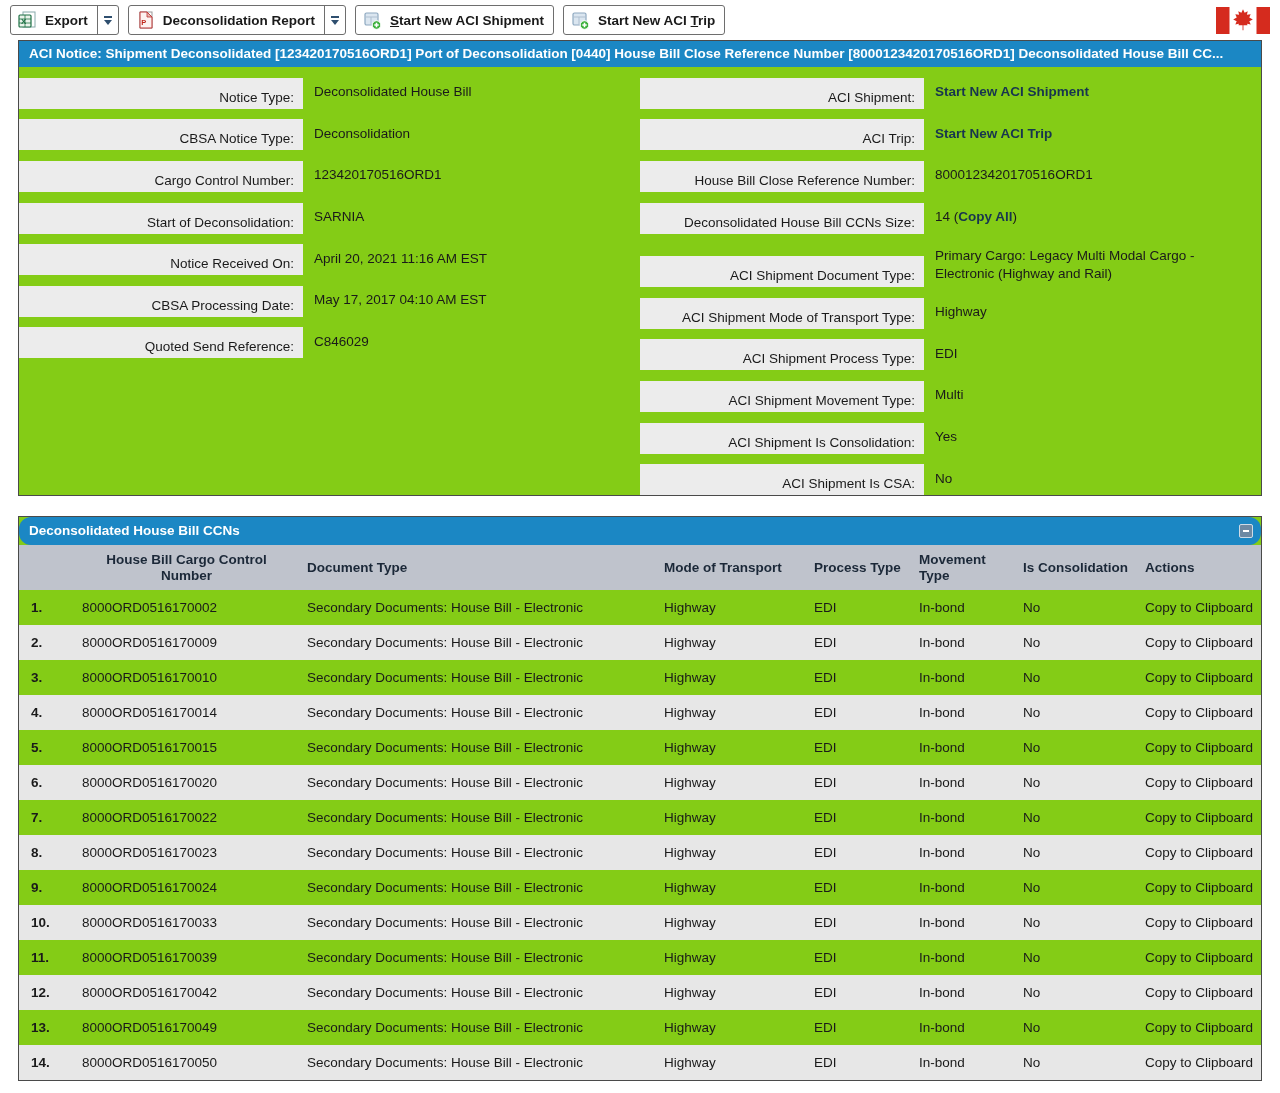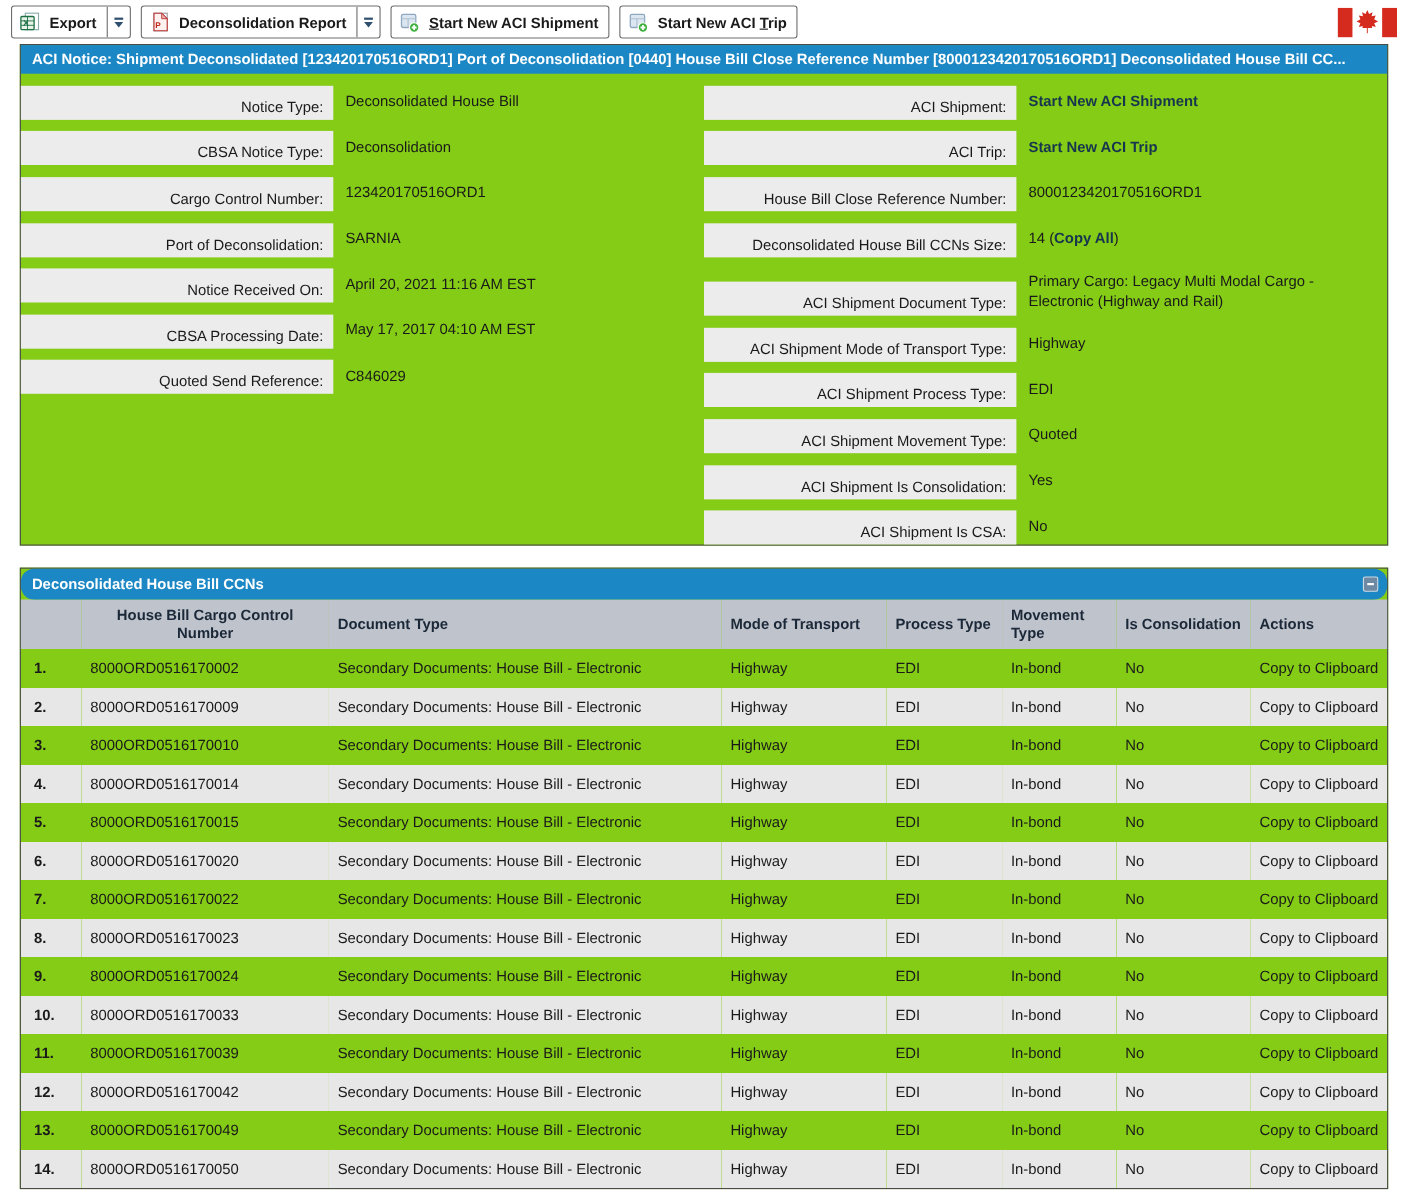--- a/index.html
+++ b/index.html
@@ -166,21 +166,21 @@
     <div class="dlabel">CBSA Notice Type:</div>
     <div class="dvalue">Deconsolidation</div>
   </div>
 
   <div class="drow">
     <div class="dlabel">Cargo Control Number:</div>
     <div class="dvalue">123420170516ORD1</div>
   </div>
 
   <div class="drow">
-    <div class="dlabel">Port of Deconsolidation:</div>
+    <div class="dlabel">Start of Deconsolidation:</div>
     <div class="dvalue">SARNIA</div>
   </div>
 
   <div class="drow">
     <div class="dlabel">Notice Received On:</div>
     <div class="dvalue">April 20, 2021 11:16 AM EST</div>
   </div>
 
   <div class="drow">
     <div class="dlabel">CBSA Processing Date:</div>
@@ -223,21 +223,21 @@
     <div class="dvalue">Highway</div>
   </div>
 
   <div class="drow">
     <div class="dlabel">ACI Shipment Process Type:</div>
     <div class="dvalue">EDI</div>
   </div>
 
   <div class="drow">
     <div class="dlabel">ACI Shipment Movement Type:</div>
-    <div class="dvalue">Quoted</div>
+    <div class="dvalue">Multi</div>
   </div>
 
   <div class="drow">
     <div class="dlabel">ACI Shipment Is Consolidation:</div>
     <div class="dvalue">Yes</div>
   </div>
 
   <div class="drow">
     <div class="dlabel">ACI Shipment Is CSA:</div>
     <div class="dvalue">No</div>

